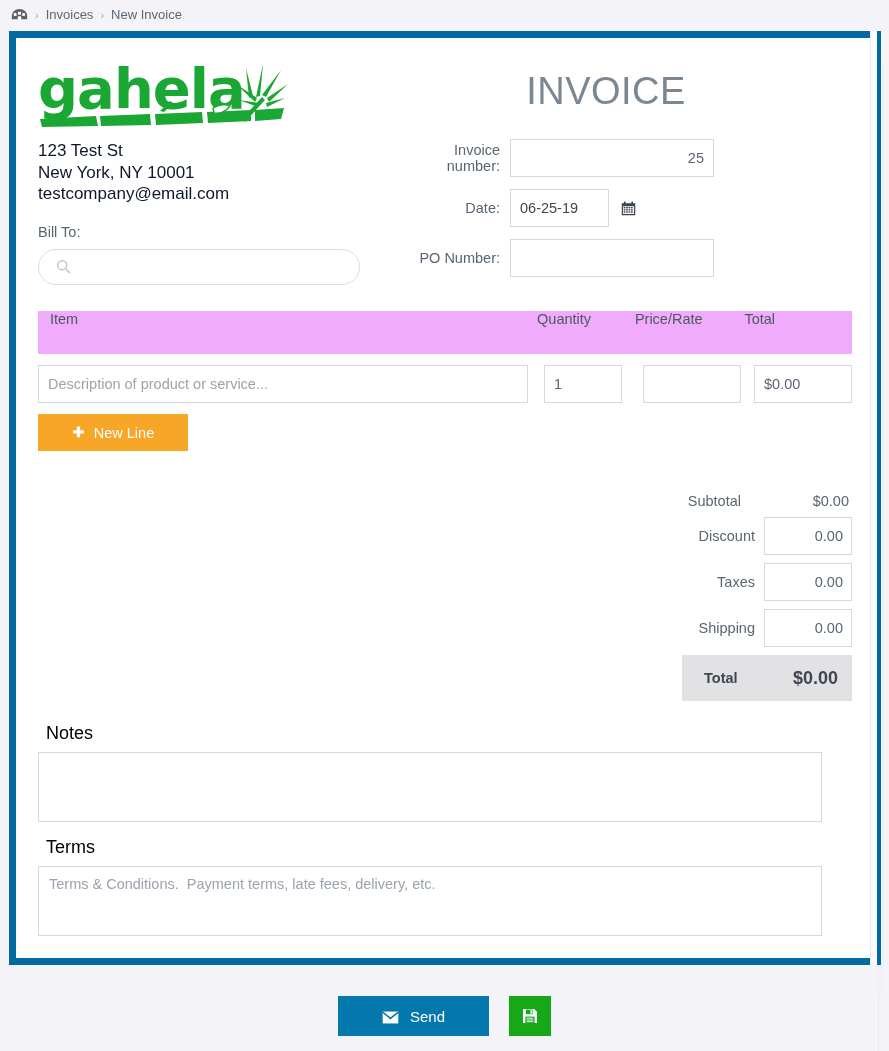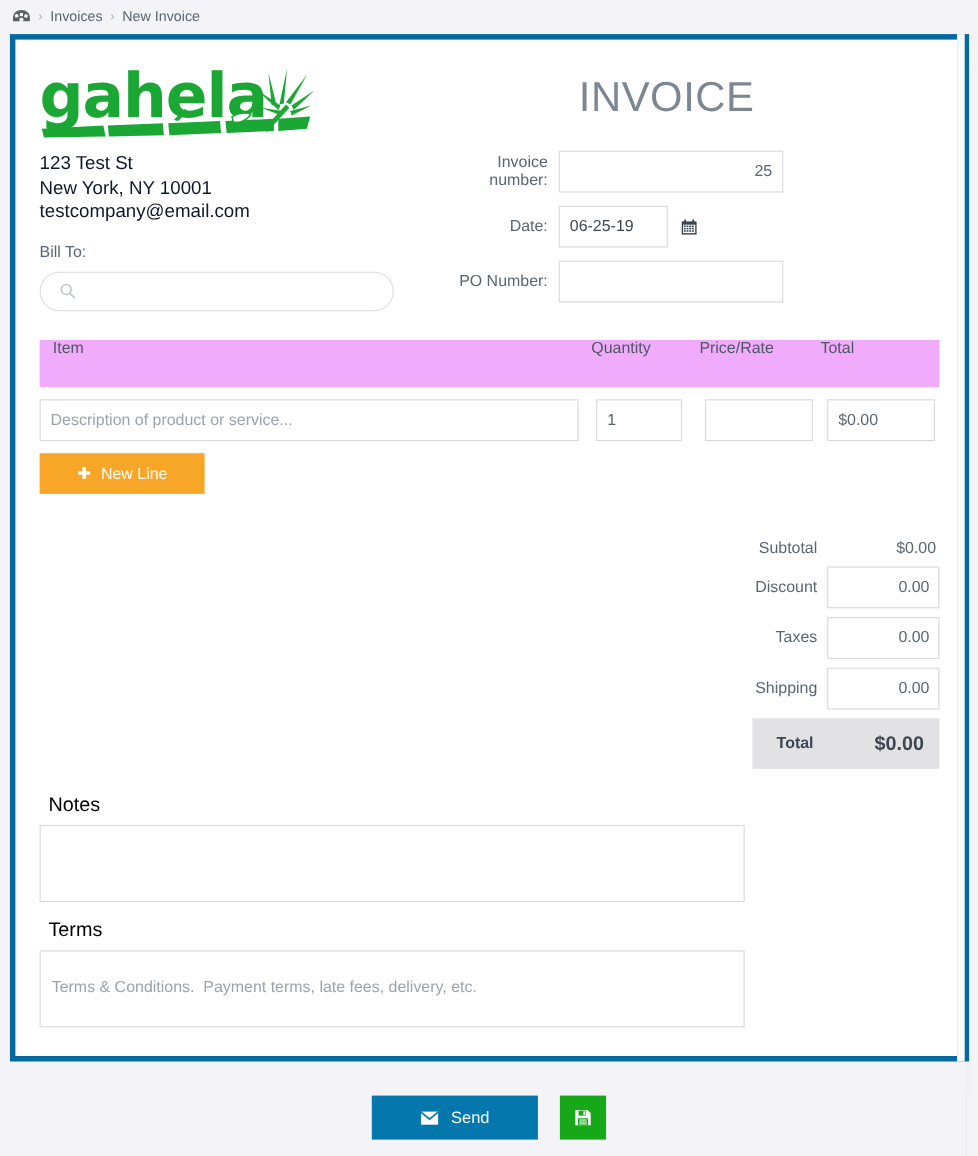--- a/index.html
+++ b/index.html
@@ -25,21 +25,21 @@
   .bc-sep { color: #9aa5b1; font-size: 11px; }
   .bc-link { color: #5a6673; text-decoration: none; }
   .bc-current { color: #5a6673; }
 
   
   .card {
     position: absolute;
     left: 9px; top: 31px;
     width: 872px; height: 934px;
     background: #ffffff;
-    border: 5px solid #0369a1;
+    border: 7px solid #0369a1;
     overflow: hidden;
   }
   .card-inner { padding: 18px 22px 0 22px; position: relative; height: 100%; }
 
   
   .header-row { display: flex; align-items: flex-start; }
   .brand-col { width: 360px; }
   .logo { width: 250px; height: 72px; display: block; }
   .addr { margin-top: 12px; }
   .addr div {
@@ -169,21 +169,21 @@
     padding-right: 9px;
   }
   .tot-value {
     font-size: 14.5px;
     color: #5a6573;
     width: 102px;
     text-align: right;
     padding-right: 3px;
   }
   .tot-input {
-    width: 102px;
+    width: 88px;
     text-align: right;
     padding-right: 8px;
   }
   .grand {
     background: #e2e2e4;
     height: 46px;
     display: flex;
     align-items: center;
     justify-content: space-between;
     padding: 0 14px 0 22px;
@@ -194,29 +194,29 @@
 
   
   .notes-sec { position: absolute; left: 22px; top: 685px; width: 676px; }
   .sec-label {
     font-size: 18px;
     color: #000000;
     margin-bottom: 8px;
     margin-left: 8px;
   }
   .ta {
-    width: 641px;
+    width: 784px;
     height: 70px;
     border: 1px solid #d7d8dd;
     outline: none;
     resize: none;
     font-size: 14.5px;
     font-family: "Liberation Sans", sans-serif;
     color: #5a6573;
-    padding: 25px 10px;
+    padding: 9px 10px;
     background: #fff;
     display: block;
   }
   .ta::placeholder { color: #9ba3ad; }
   .terms-label { margin-top: 15px; }
 
   
   .footer {
     position: absolute;
     left: 0; top: 996px;

